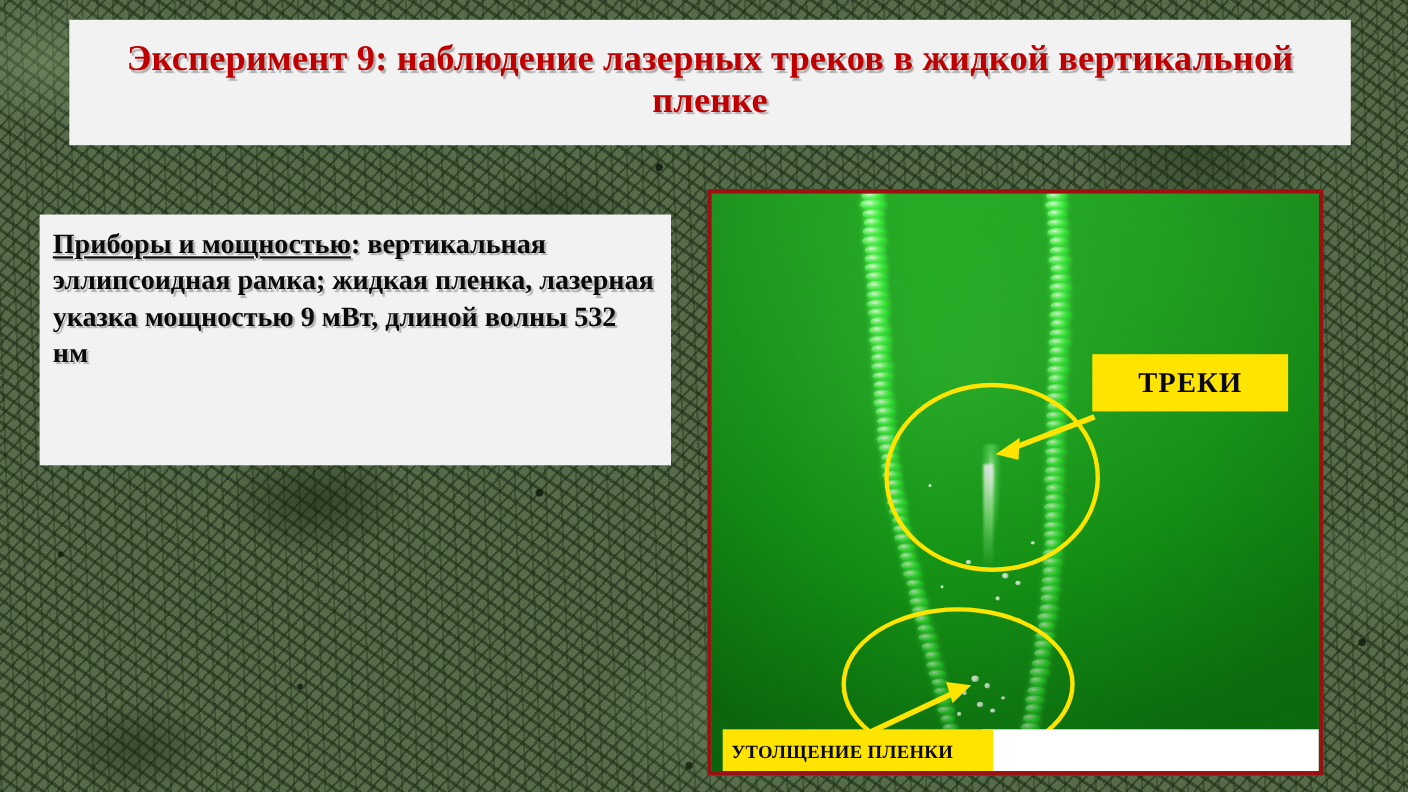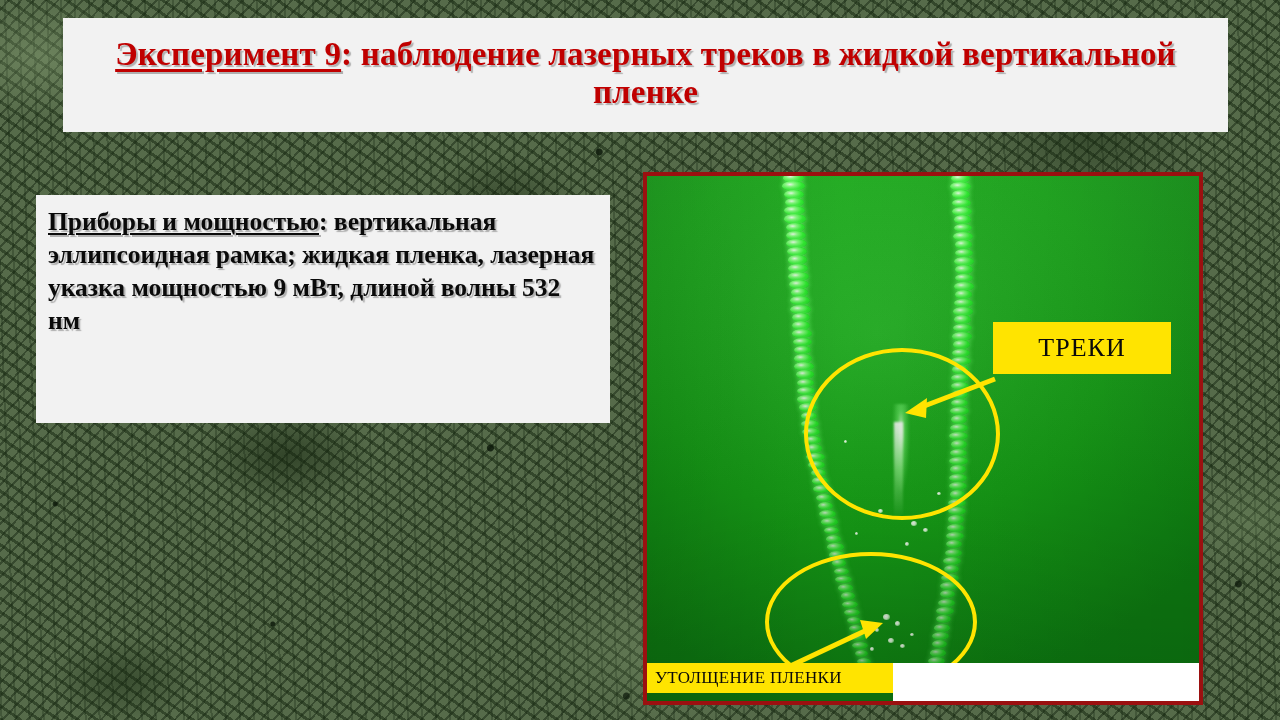--- a/index.html
+++ b/index.html
@@ -78,21 +78,20 @@
   #title-text {
     font-size: 33px;
     font-weight: bold;
     color: #C00000;
     text-align: center;
     line-height: 1.16;
     letter-spacing: 0.2px;
     text-shadow: 2px 2px 1px rgba(120,120,120,0.55);
   }
   #title-text .uline {
-    text-decoration: underline;
     text-decoration-thickness: 3px;
     text-underline-offset: 4px;
   }
 
   
   .text-box {
     position: absolute;
     background: #f2f2f2;
     box-sizing: border-box;
     padding: 10px 12px 8px 12px;
@@ -192,35 +191,35 @@
     left: 0; top: 0;
     width: 552px; height: 525px;
     pointer-events: none;
   }
 
   
   .yellow-label {
     position: absolute;
     background: #FFE400;
     color: #0a0a0a;
-    font-weight: normal;
+    font-weight: bold;
     display: flex;
     align-items: center;
     box-sizing: border-box;
   }
   #label-tracks {
     left: 346px; top: 146px;
     width: 178px; height: 52px;
     justify-content: center;
     font-size: 26px;
     letter-spacing: 1px;
   }
   #label-thickening {
-    left: 0px; top: 487px;
-    width: 246px; height: 30px;
+    left: 10px; top: 487px;
+    width: 246px; height: 42px;
     padding-left: 8px;
     font-size: 17px;
     letter-spacing: 0.3px;
   }
   #white-strip {
     position: absolute;
     left: 246px; top: 487px;
     width: 306px; height: 38px;
     background: #ffffff;
   }

